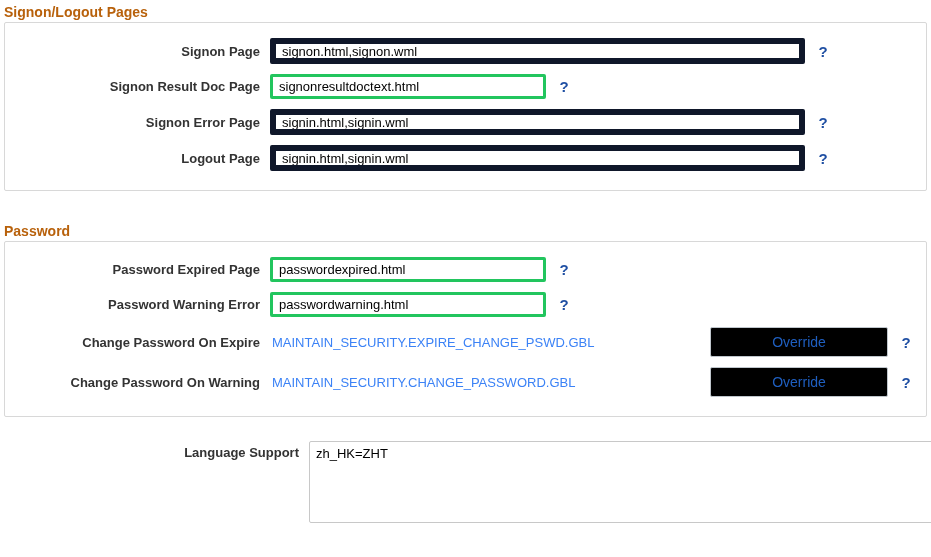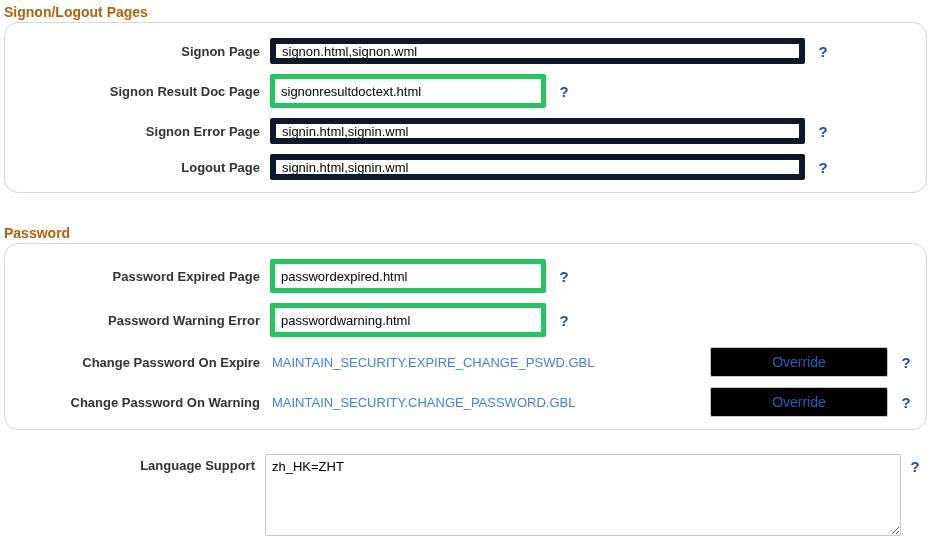--- a/index.html
+++ b/index.html
@@ -13,23 +13,23 @@
     width: 931px;
   }
   .section-title {
     color: #b8610b;
     font-weight: bold;
     font-size: 14px;
     padding: 4px 4px 2px 4px;
   }
   .section-box {
     border: 1px solid #d8d8d8;
-    border-radius: 14px;
+    border-radius: 2px;
     margin: 0 4px 28px 4px;
-    padding: 10px 10px 7px 10px;
+    padding: 10px 10px 14px 10px;
   }
   .row {
     display: flex;
     align-items: center;
     padding: 5px 0;
   }
   .label-col {
     width: 255px;
     min-width: 255px;
     text-align: right;
@@ -45,22 +45,22 @@
     width: 535px;
     height: 26px;
     border: 6px solid #0f172a;
     border-radius: 2px;
     padding: 2px 6px;
     font-size: 13px;
     font-family: Arial, Helvetica, sans-serif;
   }
   input.text-med {
     width: 276px;
-    height: 34px;
-    border: 5px solid #22c55e;
+    height: 25px;
+    border: 3px solid #22c55e;
     border-radius: 2px;
     padding: 2px 6px;
     font-size: 13px;
     font-family: Arial, Helvetica, sans-serif;
   }
   .help-col {
     width: 28px;
     text-align: center;
     color: #1f4fa3;
     font-weight: bold;
@@ -167,19 +167,19 @@
   <div class="row">
     <div class="label-col">Change Password On Warning</div>
     <div class="static-val">MAINTAIN_SECURITY.CHANGE_PASSWORD.GBL</div>
     <div class="spacer-flex"></div>
     <button class="override-btn">Override</button>
     <div class="help-col">?</div>
   </div>
 
 </div>
 
-<div class="row row-top" style="padding:6px 10px;">
+<div class="row row-top" style="padding:6px 30px;margin-left:24px;">
   <div class="label-col" style="padding-top:4px;">Language Support</div>
   <div class="input-col">
     <textarea class="lang" style="">zh_HK=ZHT</textarea>
   </div>
   <div class="help-col" style="padding-top:4px;">?</div>
 </div>
 
 </body></html>

